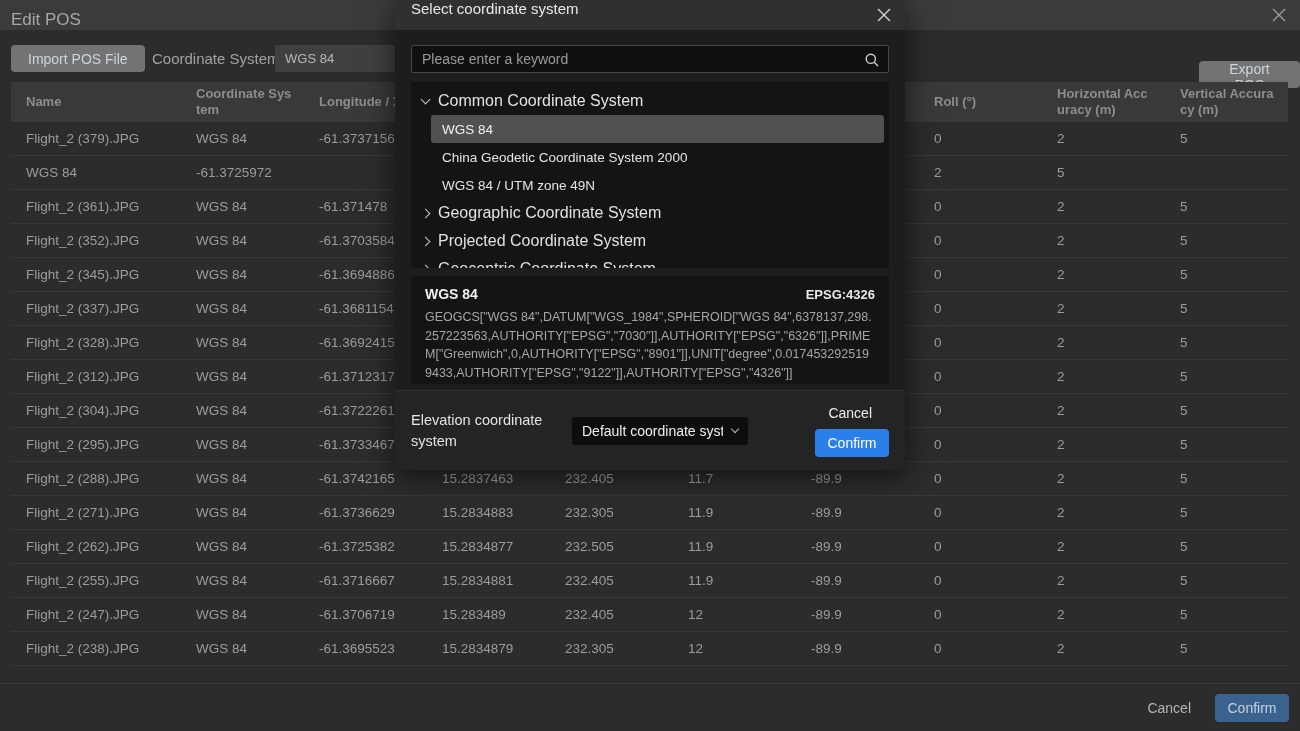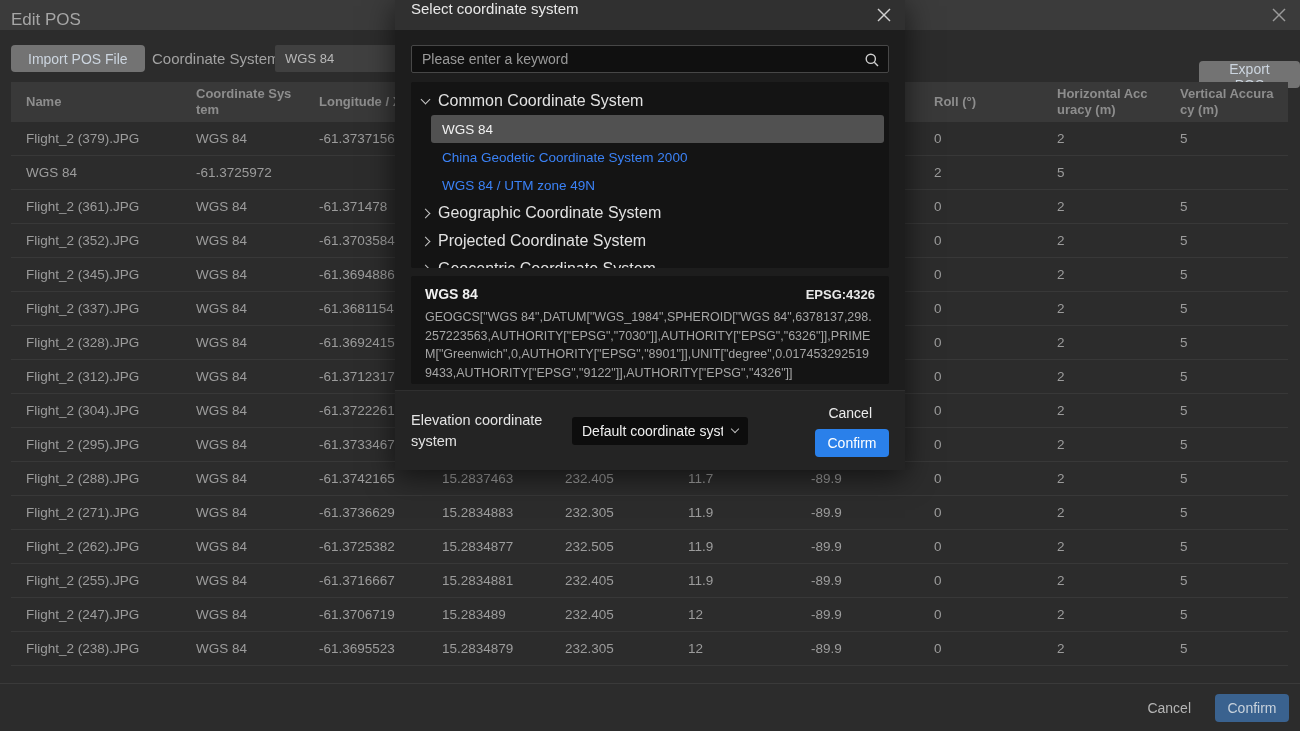--- a/index.html
+++ b/index.html
@@ -85,21 +85,21 @@
   .search-icon { position:absolute; right:8px; top:6px; }
 
   .tree-panel {
     position:absolute; left:16px; right:16px; top:82px; height:186px;
     background:#141414; border-radius:2px; padding:5px 0; overflow:hidden;
   }
   .tree-group { height:28px; display:flex; align-items:center; padding-left:11px; gap:9px; color:#e2e2e2; font-size:16px; cursor:pointer; }
   .tree-item {
     height:28px; display:flex; align-items:center;
     margin:0 5px 0 20px; padding-left:11px; border-radius:3px;
-    color:#3b82f6; font-size:13.5px; cursor:pointer;
+    color:#e5e5e5; font-size:13.5px; cursor:pointer;
   }
   .tree-item.selected { background:#515151; color:#f2f2f2; }
   .chev { width:7px; height:7px; border-right:1.5px solid #c8c8c8; border-bottom:1.5px solid #c8c8c8; display:inline-block; flex:none; }
   .chev.down  { transform:translateY(-2px) rotate(45deg); }
   .chev.right { transform:rotate(-45deg); }
 
   .wkt-panel {
     position:absolute; left:16px; right:16px; top:276px; height:108px;
     background:#141414; border-radius:2px; padding:10px 14px; overflow:hidden;
   }

